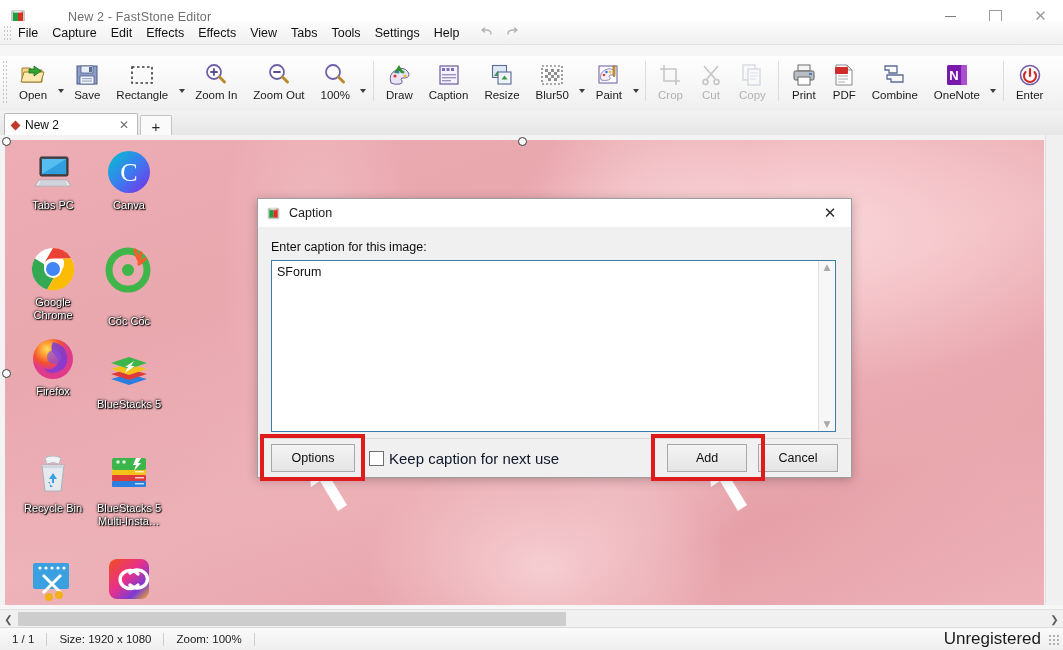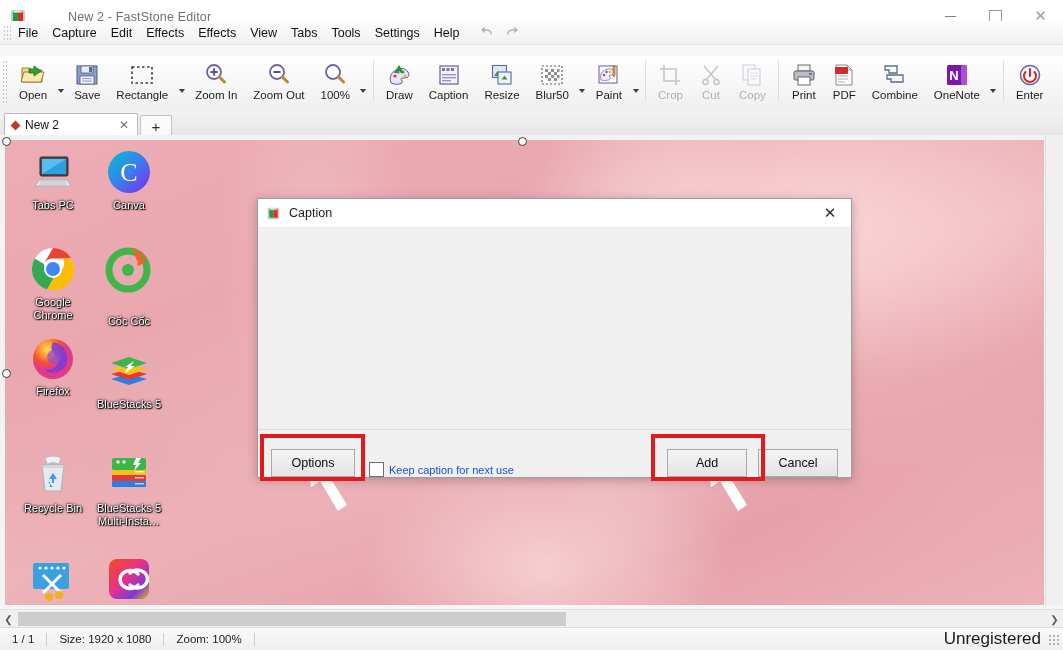--- a/index.html
+++ b/index.html
@@ -175,38 +175,38 @@
     background:#fff;line-height:15px;
   }
   .ta-sb{
     width:16px;background:#f7f7f7;border-left:1px solid #e2e2e2;
     display:flex;flex-direction:column;justify-content:space-between;align-items:center;
     padding:2px 0;
   }
   .sb-arrow{font-size:9px;color:#a9a9a9;line-height:1;font-family:"DejaVu Sans",sans-serif;}
 
   .dlg-footer{
-    position:absolute;left:0;right:0;bottom:0;height:48px;
+    position:absolute;left:0;right:0;bottom:0;height:39px;
     background:#f0f0f0;border-top:1px solid #dcdcdc;
-    display:flex;align-items:flex-end;padding:0 13px;box-sizing:border-box;
+    display:flex;align-items:center;padding:0 13px;box-sizing:border-box;
   }
   .btn{
     background:linear-gradient(to bottom,#f4f4f4,#e4e4e4);
     border:1px solid #a8a8a8;font-size:12.5px;color:#0d0d0d;
     height:26px;display:flex;align-items:center;justify-content:center;
     cursor:default;font-family:"Liberation Sans",sans-serif;
   }
   .btn-options{width:82px;}
   .btn-add{width:78px;}
   .btn-cancel{width:78px;}
   .chk-row{display:flex;align-items:center;margin-left:14px;}
   .chk{
     width:13px;height:13px;border:1px solid #6f6f6f;background:#fff;flex:none;
   }
-  .chk-lbl{font-size:11px;color:#1d4ed8;margin-left:5px;}
+  .chk-lbl{font-size:15px;color:#0f172a;margin-left:5px;}
   .highlight-box{
     position:absolute;border:4px solid #e01b1b;z-index:21;pointer-events:none;
   }
 
   
   .vscroll{
     position:absolute;right:0;top:135px;width:17px;height:470px;
     background:#f0f0f0;border-left:1px solid #e0e0e0;z-index:8;
   }
   .hscroll{
@@ -730,20 +730,30 @@
           <rect x="2" y="2" width="14" height="14" rx="2" fill="#c9c9c9"></rect>
           <path d="M4 4 h5 v10 h-5z" fill="#1e9e3e"></path>
           <path d="M9 4 h5 v10 h-5z" fill="#d93025"></path>
           <path d="M4.5 3.5 q5 -2.5 9 1.5 l-9 0z" fill="#ffffff" opacity=".55"></path>
         </svg>
       </span>
       <span class="dlg-title-text">Caption</span>
       <div class="dlg-close">✕</div>
     </div>
 
+    <div class="dlg-body">
+      <div class="dlg-prompt">Enter caption for this image:</div>
+      <div class="ta-wrap">
+        <textarea class="ta" placeholder="" style="">SForum</textarea>
+        <div class="ta-sb">
+          <span class="sb-arrow">▲</span>
+          <span class="sb-arrow">▼</span>
+        </div>
+      </div>
+    </div>
 
     <div class="dlg-footer">
       <div class="btn btn-options">Options</div>
       <div class="chk-row">
         <span class="chk"></span>
         <span class="chk-lbl">Keep caption for next use</span>
       </div>
       <div style="margin-left:auto;display:flex;gap:11px;">
         <div class="btn btn-add">Add</div>
         <div class="btn btn-cancel">Cancel</div>

